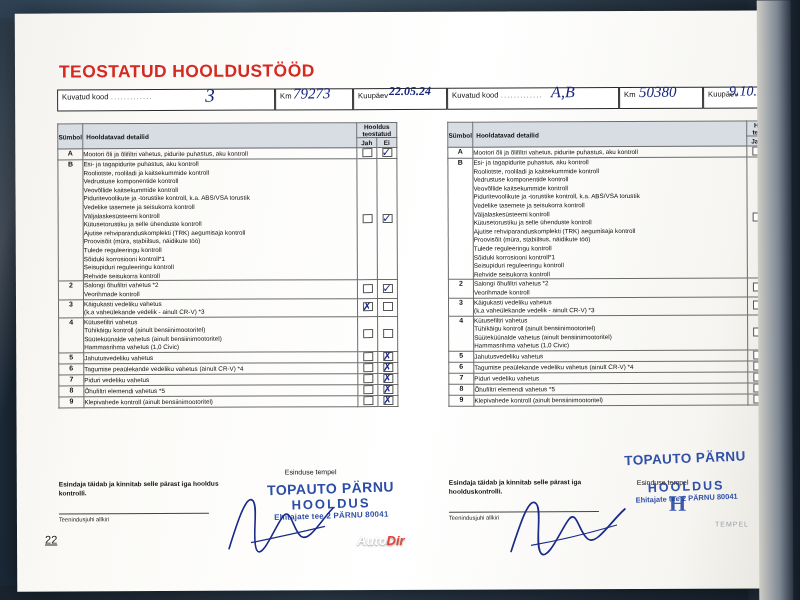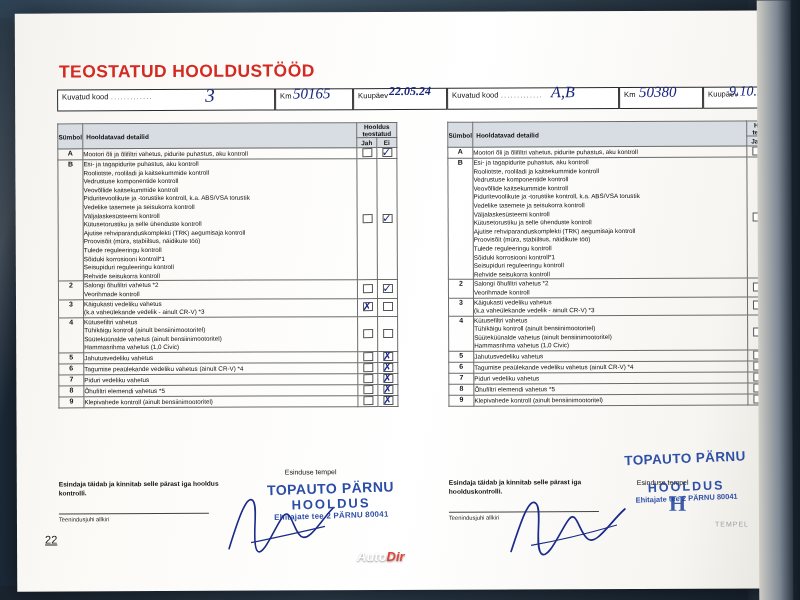--- a/index.html
+++ b/index.html
@@ -112,21 +112,21 @@
     font-size:22px;font-weight:bold;opacity:.85;
   }
   .tempel{position:absolute;color:#9aa0a6;font-size:7px;letter-spacing:1px;}
 
   
   .sig{position:absolute;pointer-events:none;}
 
   .pgnum{position:absolute;left:8px;bottom:26px;color:#222;font-size:11px;text-decoration:underline;}
 
   .wm{
-    position:absolute;left:357px;bottom:36px;
+    position:absolute;left:357px;bottom:52px;
     font-size:13px;font-weight:bold;font-style:italic;color:#ffffff;
     text-shadow:0 1px 2px rgba(0,0,0,.45);opacity:.95;
   }
   .wm .red{color:#e23b2e;}
 </style>
 </head>
 <body>
 
 <div class="photo">
   <div class="topbar"></div>
@@ -142,21 +142,21 @@
 
         <div class="hbox" style="left:0;top:0;width:218px;">
           <span class="lbl">Kuvatud kood</span>
           <span class="dots">.............</span>
         </div>
         <div class="hand hand-blue" style="left:148px;top:-4px;font-size:19px;">3</div>
 
         <div class="hbox" style="left:218px;top:0;width:78px;">
           <span class="lbl">Km</span>
         </div>
-        <div class="hand hand-blue" style="left:236px;top:-3px;font-size:15px;">50165</div>
+        <div class="hand hand-blue" style="left:236px;top:-3px;font-size:15px;">79273</div>
 
         <div class="hbox" style="left:296px;top:0;width:94px;">
           <span class="lbl">Kuupäev</span>
         </div>
         <div class="hand hand-blue" style="left:332px;top:-4px;font-size:12px;font-weight:bold;">22.05.24</div>
 
         <div class="hbox" style="left:390px;top:0;width:172px;">
           <span class="lbl">Kuvatud kood</span>
           <span class="dots">.............</span>
         </div>

